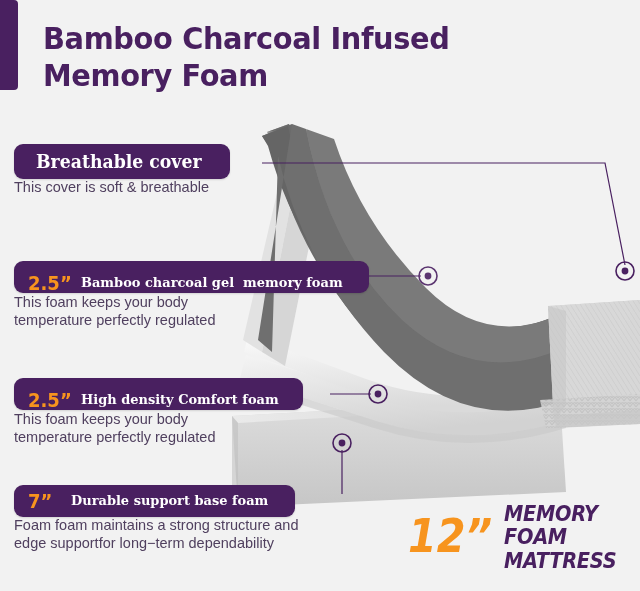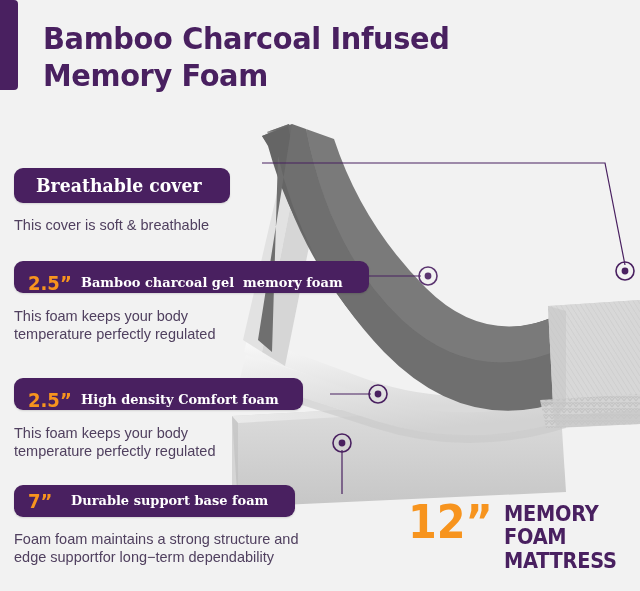--- a/index.html
+++ b/index.html
@@ -91,41 +91,41 @@
     font-size: 13.5px;
     line-height: 1;
     white-space: pre;
     transform: scaleX(0.96);
     transform-origin: left center;
   }
   .pill.cover-pill {
     height: 35px;
     padding: 0 22px;
     justify-content: center;
-    margin-top: 24px;
   }
   .pill.cover-pill .pill-label {
     font-size: 18px;
   }
   .desc {
-    margin-top: 14px;
+    margin-top: 0;
     color: #50405f;
     font-family: "Liberation Sans", sans-serif;
     font-size: 14.5px;
     line-height: 1.22;
     white-space: pre-line;
   }
 
   
   .product-size {
     position: absolute;
     left: 408px;
     top: 500px;
     display: flex;
-    align-items: flex-start;
+    align-items: center;
+    font-style: italic;
   }
   .product-size .size-num {
     color: #f7941e;
     font-family: "DejaVu Sans", sans-serif;
     font-weight: bold;
     font-size: 46px;
     line-height: 0.96;
     transform: scaleX(0.9);
     transform-origin: left top;
     white-space: pre;

